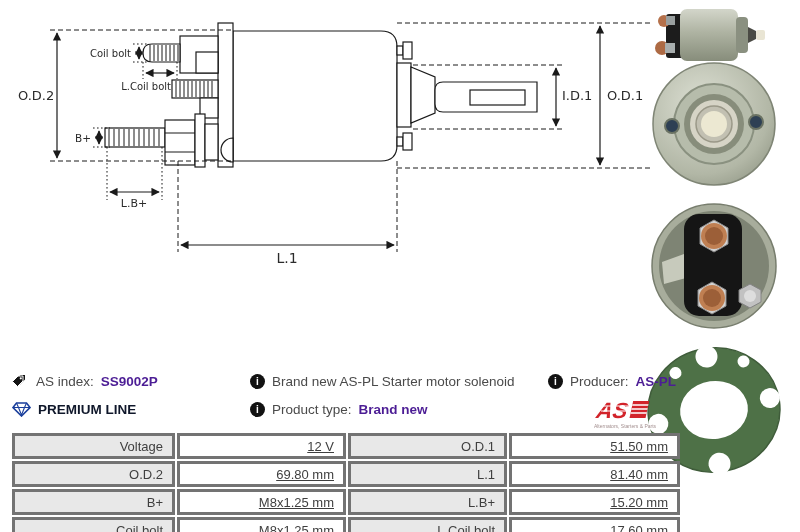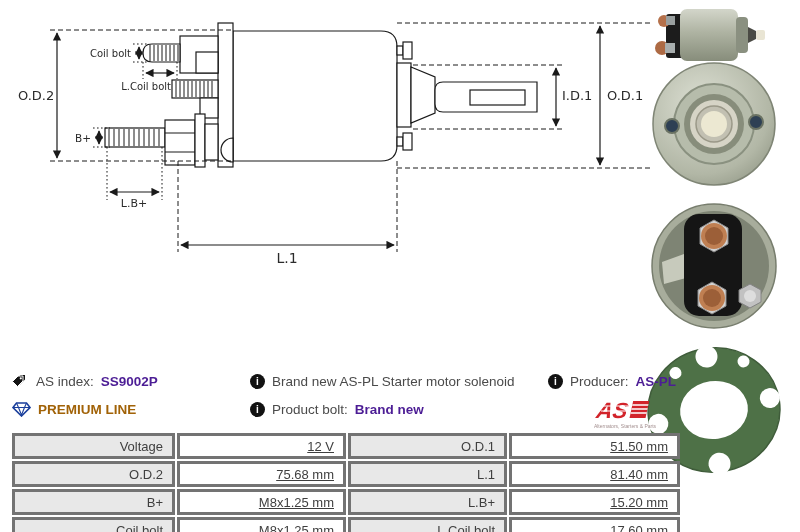--- a/index.html
+++ b/index.html
@@ -14,21 +14,21 @@
   .diagram .dt{stroke:#1a1a1a;stroke-width:1;fill:none;stroke-dasharray:1.6 2.4;}
   .diagram .hatch{stroke:#1a1a1a;stroke-width:1;fill:none;}
   .diagram text{fill:#2b2b2b;font-family:"DejaVu Sans", sans-serif;}
 
   
   .inforow{position:absolute;display:flex;align-items:flex-end;gap:7px;font-size:13.5px;color:#4a4a4a;white-space:nowrap;}
   .inforow b{color:#4c1d95;}
   .info-i{width:15px;height:15px;border-radius:50%;background:#121212;color:#fff;
           font-size:10px;font-weight:bold;display:inline-flex;align-items:center;
           justify-content:center;flex:0 0 auto;}
-  .premium{color:#a16207;font-weight:bold;font-size:13.5px;}
+  .premium{color:#0f172a;font-weight:bold;font-size:13.5px;}
 
   
   .spec{position:absolute;left:10px;top:431px;width:646px;border-collapse:separate;border-spacing:2px;table-layout:fixed;}
   .spec td{height:20px;border:3px solid #737373;font-size:13px;text-align:right;padding:0 9px 0 0;color:#3f3f3f;overflow:hidden;}
   .spec td.lab{background:#e8e8e8;}
   .spec td.val{background:#ffffff;text-decoration:underline;}
   .c1{width:148px}.c2{width:154px}.c3{width:144px}.c4{width:156px}
 
   
   .photo{position:absolute;}
@@ -208,21 +208,21 @@
   <div class="inforow" style="left:12px;top:402px">
     <svg width="19" height="15" viewBox="0 0 19 15">
       <polygon points="4.5,1 14.5,1 18,5.5 9.5,14 1,5.5" fill="none" stroke="#1b3f9c" stroke-width="1.6"></polygon>
       <path d="M1 5.5 H18 M6.5 5.5 L9.5 13 L12.5 5.5 M4.5 1 L6.5 5.5 M14.5 1 L12.5 5.5" fill="none" stroke="#1b3f9c" stroke-width="1.1"></path>
     </svg>
     <span class="premium">PREMIUM LINE</span>
   </div>
 
   <div class="inforow" style="left:250px;top:402px">
     <span class="info-i">i</span>
-    <span>Product bolt:</span>
+    <span>Product type:</span>
     <b>Brand new</b>
   </div>
 
   <svg class="photo" style="left:592px;top:397px" width="64" height="36" viewBox="0 0 64 36">
     <g transform="skewX(-12)">
       <text x="8" y="21" font-size="22" font-weight="bold" font-style="italic" font-family="Liberation Sans, sans-serif" fill="#d2232a">AS</text>
       <rect x="42" y="4" width="16" height="17" fill="#d2232a"></rect>
       <path d="M42 8H58 M42 12H58 M42 16H58" stroke="#ffffff" stroke-width="1.4"></path>
     </g>
     <path d="M10 9H36 M9 14H35" stroke="#ffffff" stroke-width="1.2"></path>
@@ -232,21 +232,21 @@
   <table class="spec">
     <tbody>
         <tr>
       <td class="lab c1">Voltage</td>
       <td class="val c2">12 V</td>
       <td class="lab c3">O.D.1</td>
       <td class="val c4">51.50 mm</td>
     </tr>
     <tr>
       <td class="lab c1">O.D.2</td>
-      <td class="val c2">75.68 mm</td>
+      <td class="val c2">69.80 mm</td>
       <td class="lab c3">L.1</td>
       <td class="val c4">81.40 mm</td>
     </tr>
     <tr>
       <td class="lab c1">B+</td>
       <td class="val c2">M8x1.25 mm</td>
       <td class="lab c3">L.B+</td>
       <td class="val c4">15.20 mm</td>
     </tr>
     <tr>

